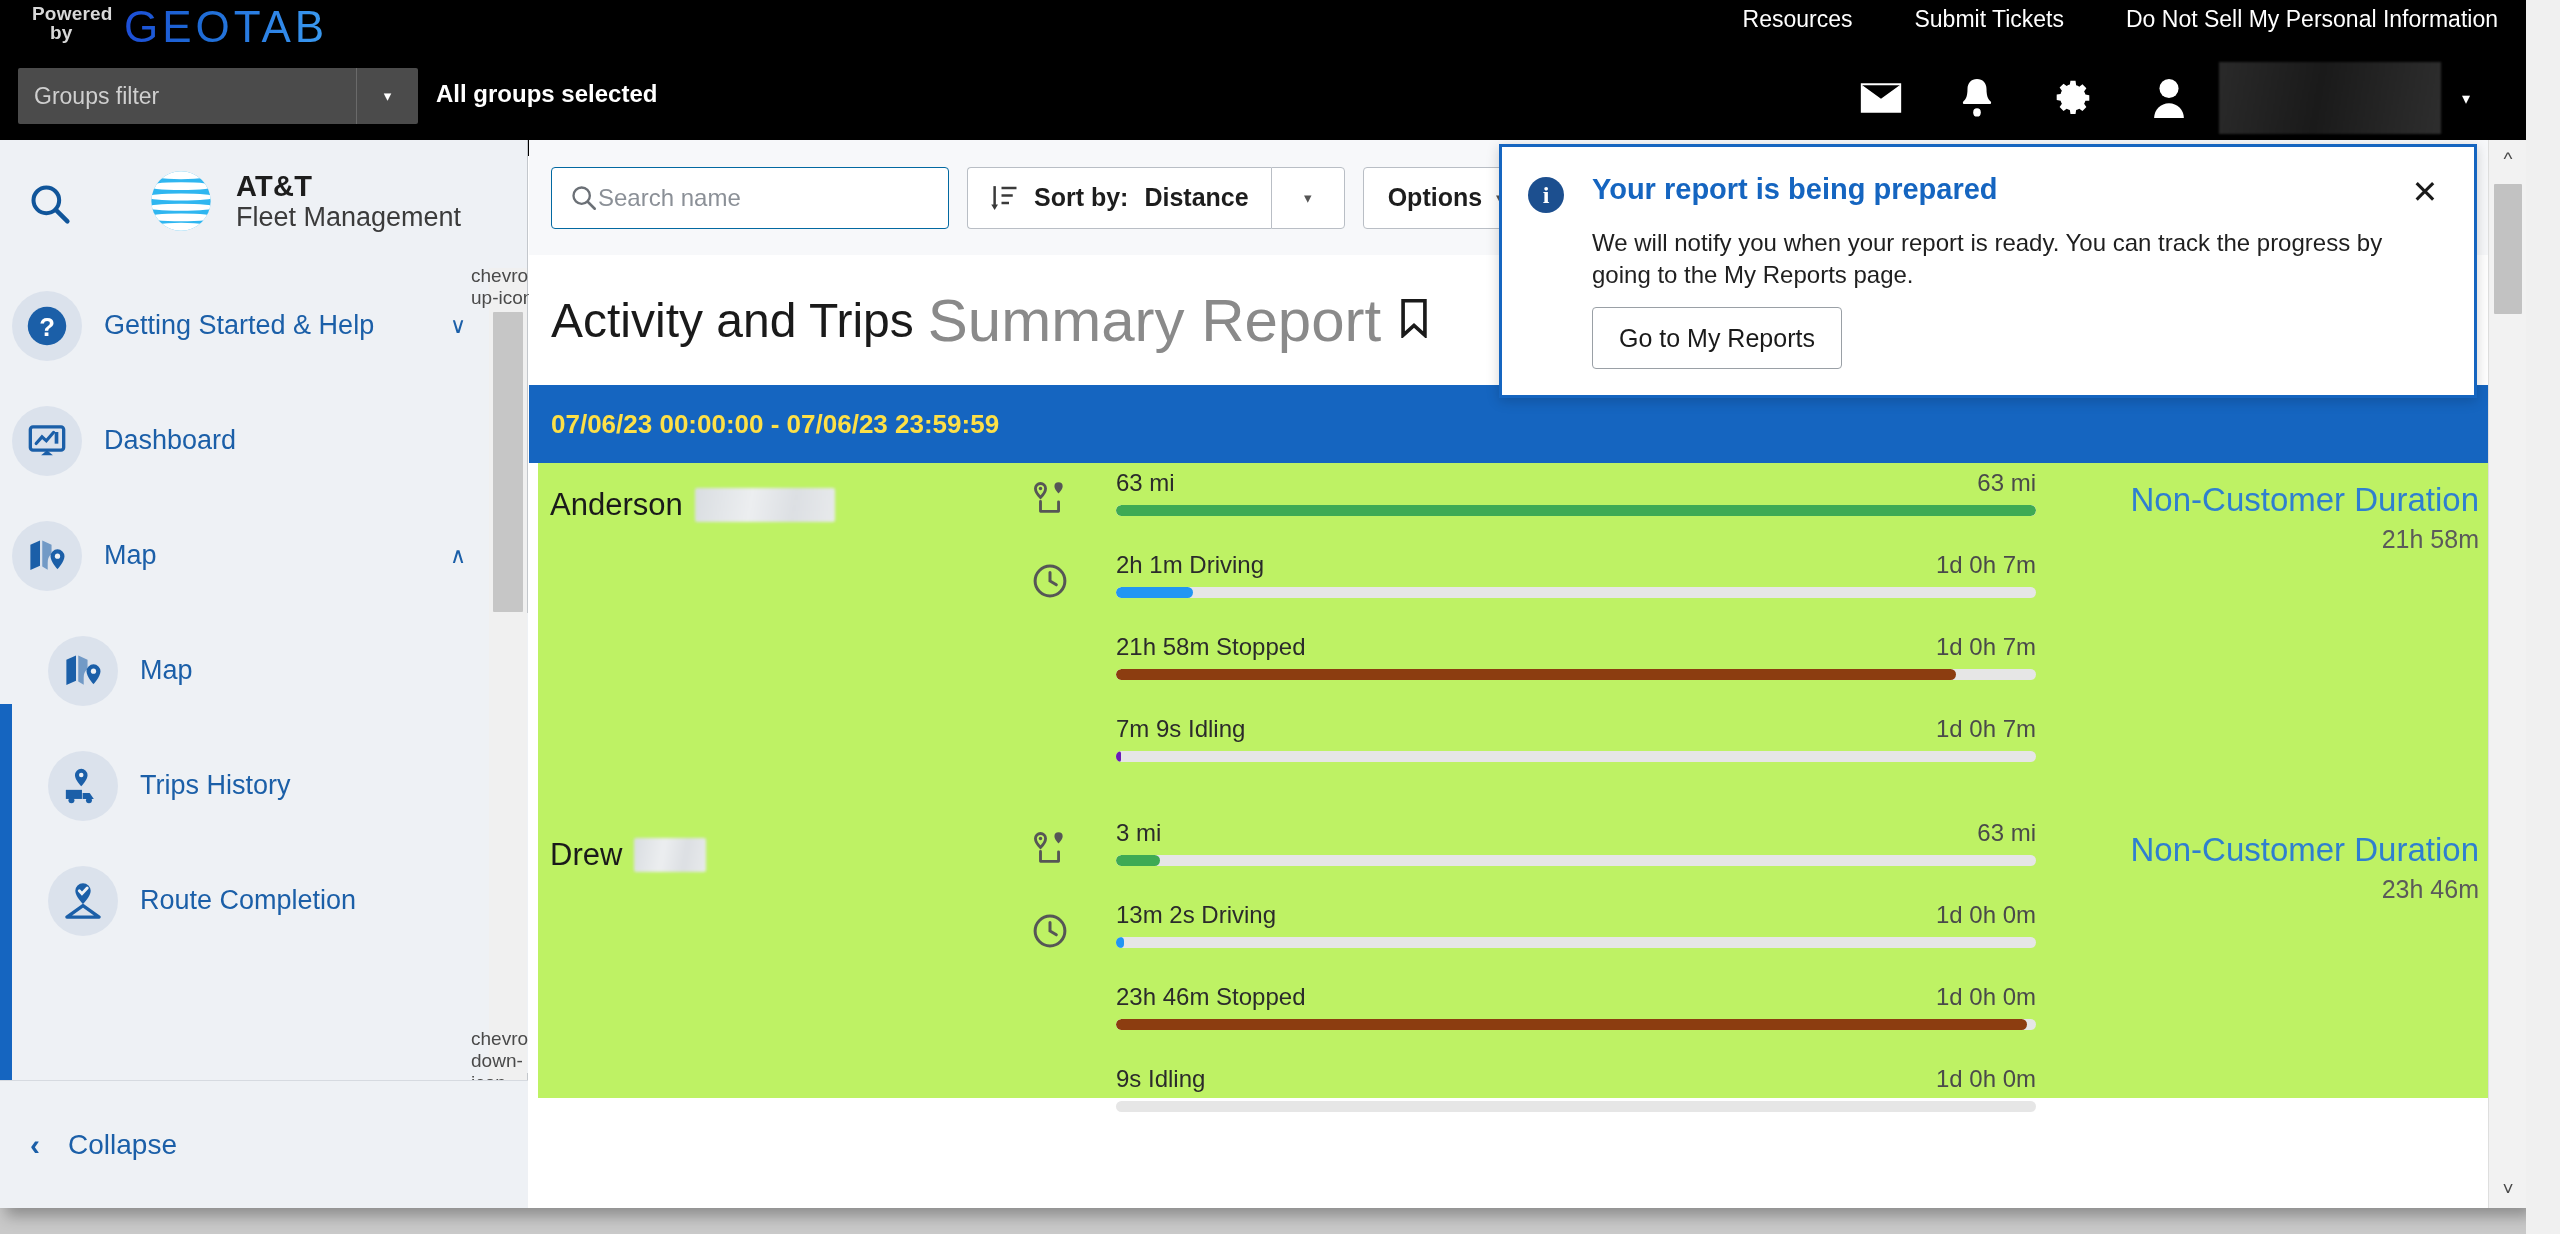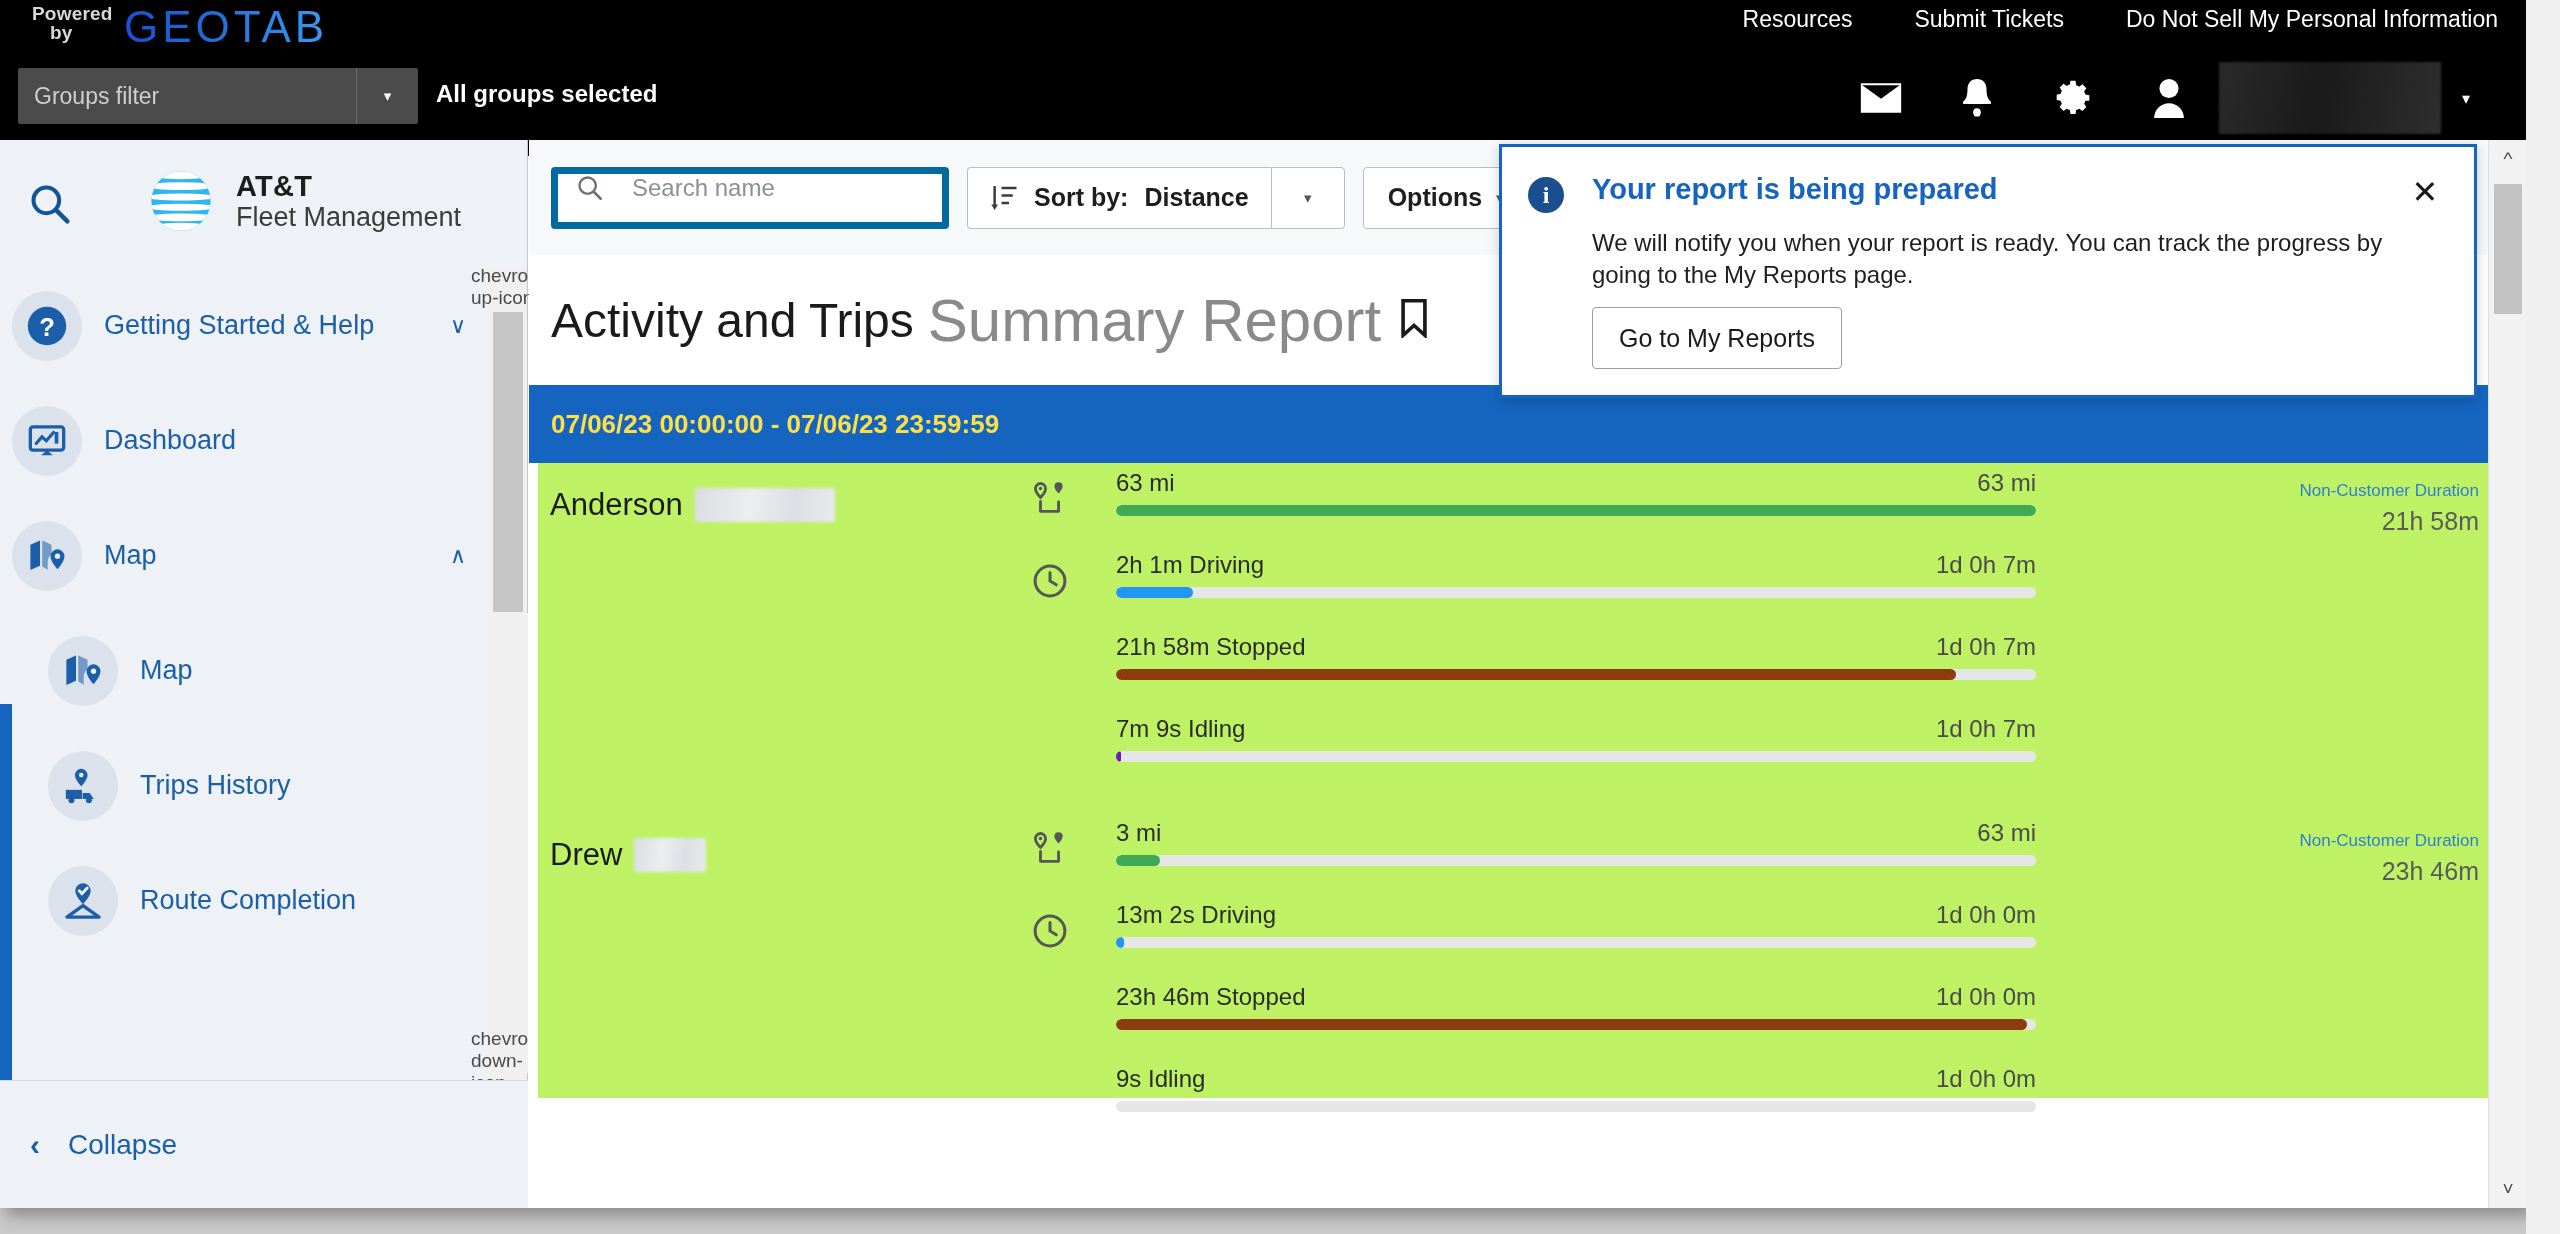--- a/index.html
+++ b/index.html
@@ -142,22 +142,22 @@
   
   .main {
     position:absolute; left: 529px; top: 140px;
     width: 1997px; height: 1068px; background:#ffffff;
   }
   .toolbar {
     position:absolute; left:0; top:0; width: 1997px; height: 115px;
     background:#f7f8fa; display:flex; align-items:center; padding-left: 22px; gap: 18px;
   }
   .srchbox {
-    width: 398px; height: 62px; border:7px solid #0369a1; border-radius:4px;
-    background:#fff; display:flex; align-items:flex-start; padding-left: 18px; gap: 28px;
+    width: 398px; height: 62px; border:1px solid #0369a1; border-radius:4px;
+    background:#fff; display:flex; align-items:center; padding-left: 18px; gap: 0;
   }
   .srchbox .ph { color:#8b9097; font-size: 24px; }
   .sortgrp { display:flex; height: 62px; }
   .sortmain {
     border:1px solid #b9bec5; border-right:none; border-radius:4px 0 0 4px; background:#fff;
     display:flex; align-items:center; padding: 0 22px; gap: 16px;
   }
   .sortmain .t1 { font-size: 25px; color:#1d1d1d; font-weight:700; }
   .sortmain .t2 { font-size: 25px; color:#1d1d1d; font-weight:700; }
   .sortcar {
@@ -212,21 +212,21 @@
   .blabel .bl { font-size: 24px; color:#2b2b2b; }
   .blabel .br { font-size: 24px; color:#4a4a4a; }
   .btrack {
     margin-top: 8px; height: 11px; border-radius: 6px; background:#e6e6e6; overflow:hidden;
   }
   .bfill { height: 11px; border-radius: 6px; }
 
   .rightcol {
     position:absolute; right: 56px; top: 18px; text-align:right;
   }
-  .rightcol .rl { font-size: 17px; color:#2f7fd0; }
+  .rightcol .rl { font-size: 33px; color:#2f7fd0; }
   .rightcol .rv { font-size: 25px; color:#5a5a5a; margin-top: 6px; }
 
   
   .mvscroll {
     position:absolute; right: 0; top: 0; width: 38px; height: 1068px; background:#f2f2f2;
     border-left:1px solid #dedede;
   }
   .mvscroll .up, .mvscroll .dn {
     position:absolute; left:0; width:38px; height: 38px; display:flex;
     align-items:center; justify-content:center; color:#4a4a4a; font-size: 19px;

